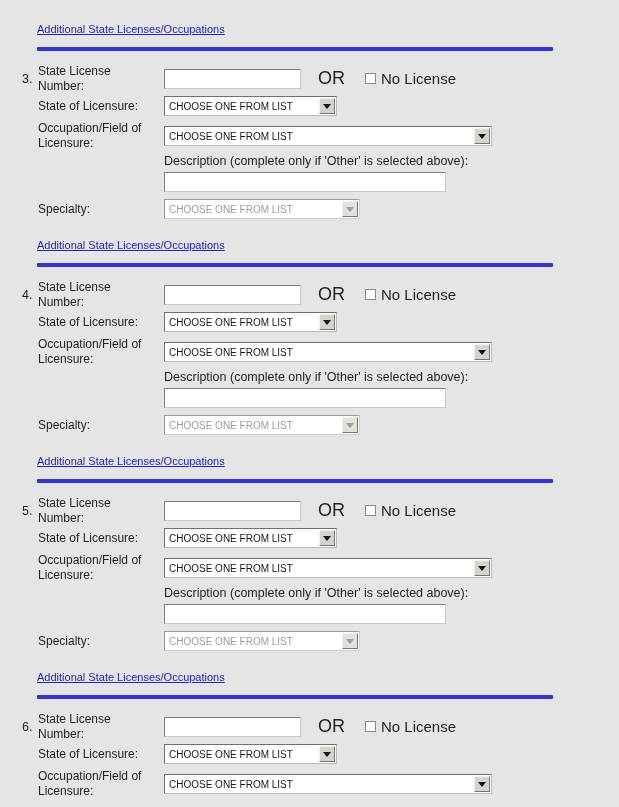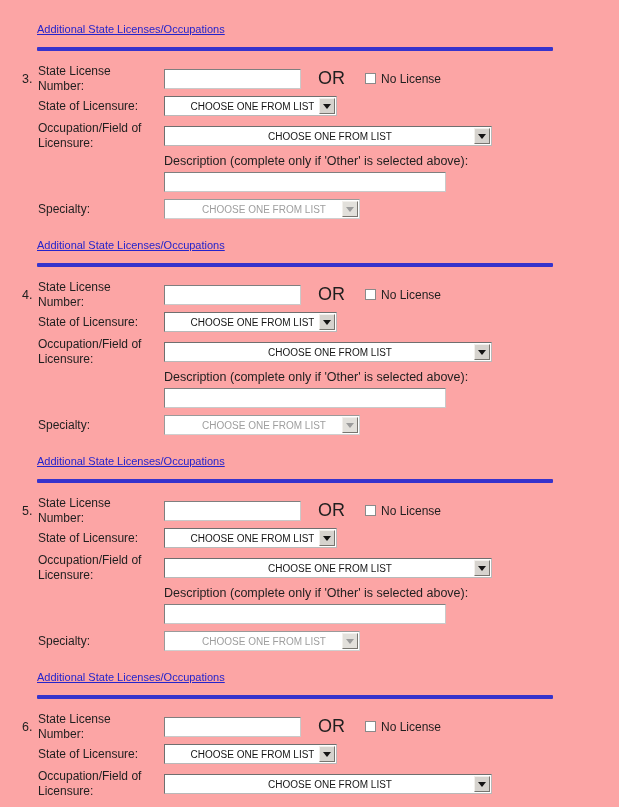--- a/index.html
+++ b/index.html
@@ -2,21 +2,21 @@
 <html><head>
 <meta charset="utf-8">
 <style>
   * { box-sizing: border-box; }
   html,body { margin:0; padding:0; background:#fff; }
   .page {
     position: relative;
     width: 619px;
     height: 807px;
     overflow: hidden;
-    background: #fca5a5;
+    background: #e5e5e5;
     font-family: "Liberation Sans", sans-serif;
     color: #1f1f1f;
     padding-top: 21px;
   }
   .link-row { margin: 0 0 11px 37px; line-height: 13px; }
   .add-link {
     font-size: 11px;
     color: #2424cc;
     text-decoration: underline;
     cursor: pointer;
@@ -63,32 +63,31 @@
   .or { font-size: 18px; margin: 0 20px 0 17px; }
   .checkbox {
     width: 11px; height: 11px;
     border: 1px solid #8a8a8a;
     background: #fff;
     display: inline-block;
     margin-right: 5px;
     cursor: pointer;
     flex: none;
   }
-  .cb-label { font-size: 12px; }
+  .cb-label { font-size: 15px; }
   .select {
     height: 20px;
     background: #fff;
     border: 1px solid #6f6f6f;
     border-bottom-color: #b9b9b9;
     border-right-color: #b9b9b9;
     position: relative;
     display: flex;
     align-items: center;
     cursor: default;
-    justify-content: center;
   }
   .sel-value {
     font-size: 10px;
     padding-left: 4px;
     color: #161616;
     white-space: nowrap;
     overflow: hidden;
   }
   .sel-btn {
     position: absolute;

